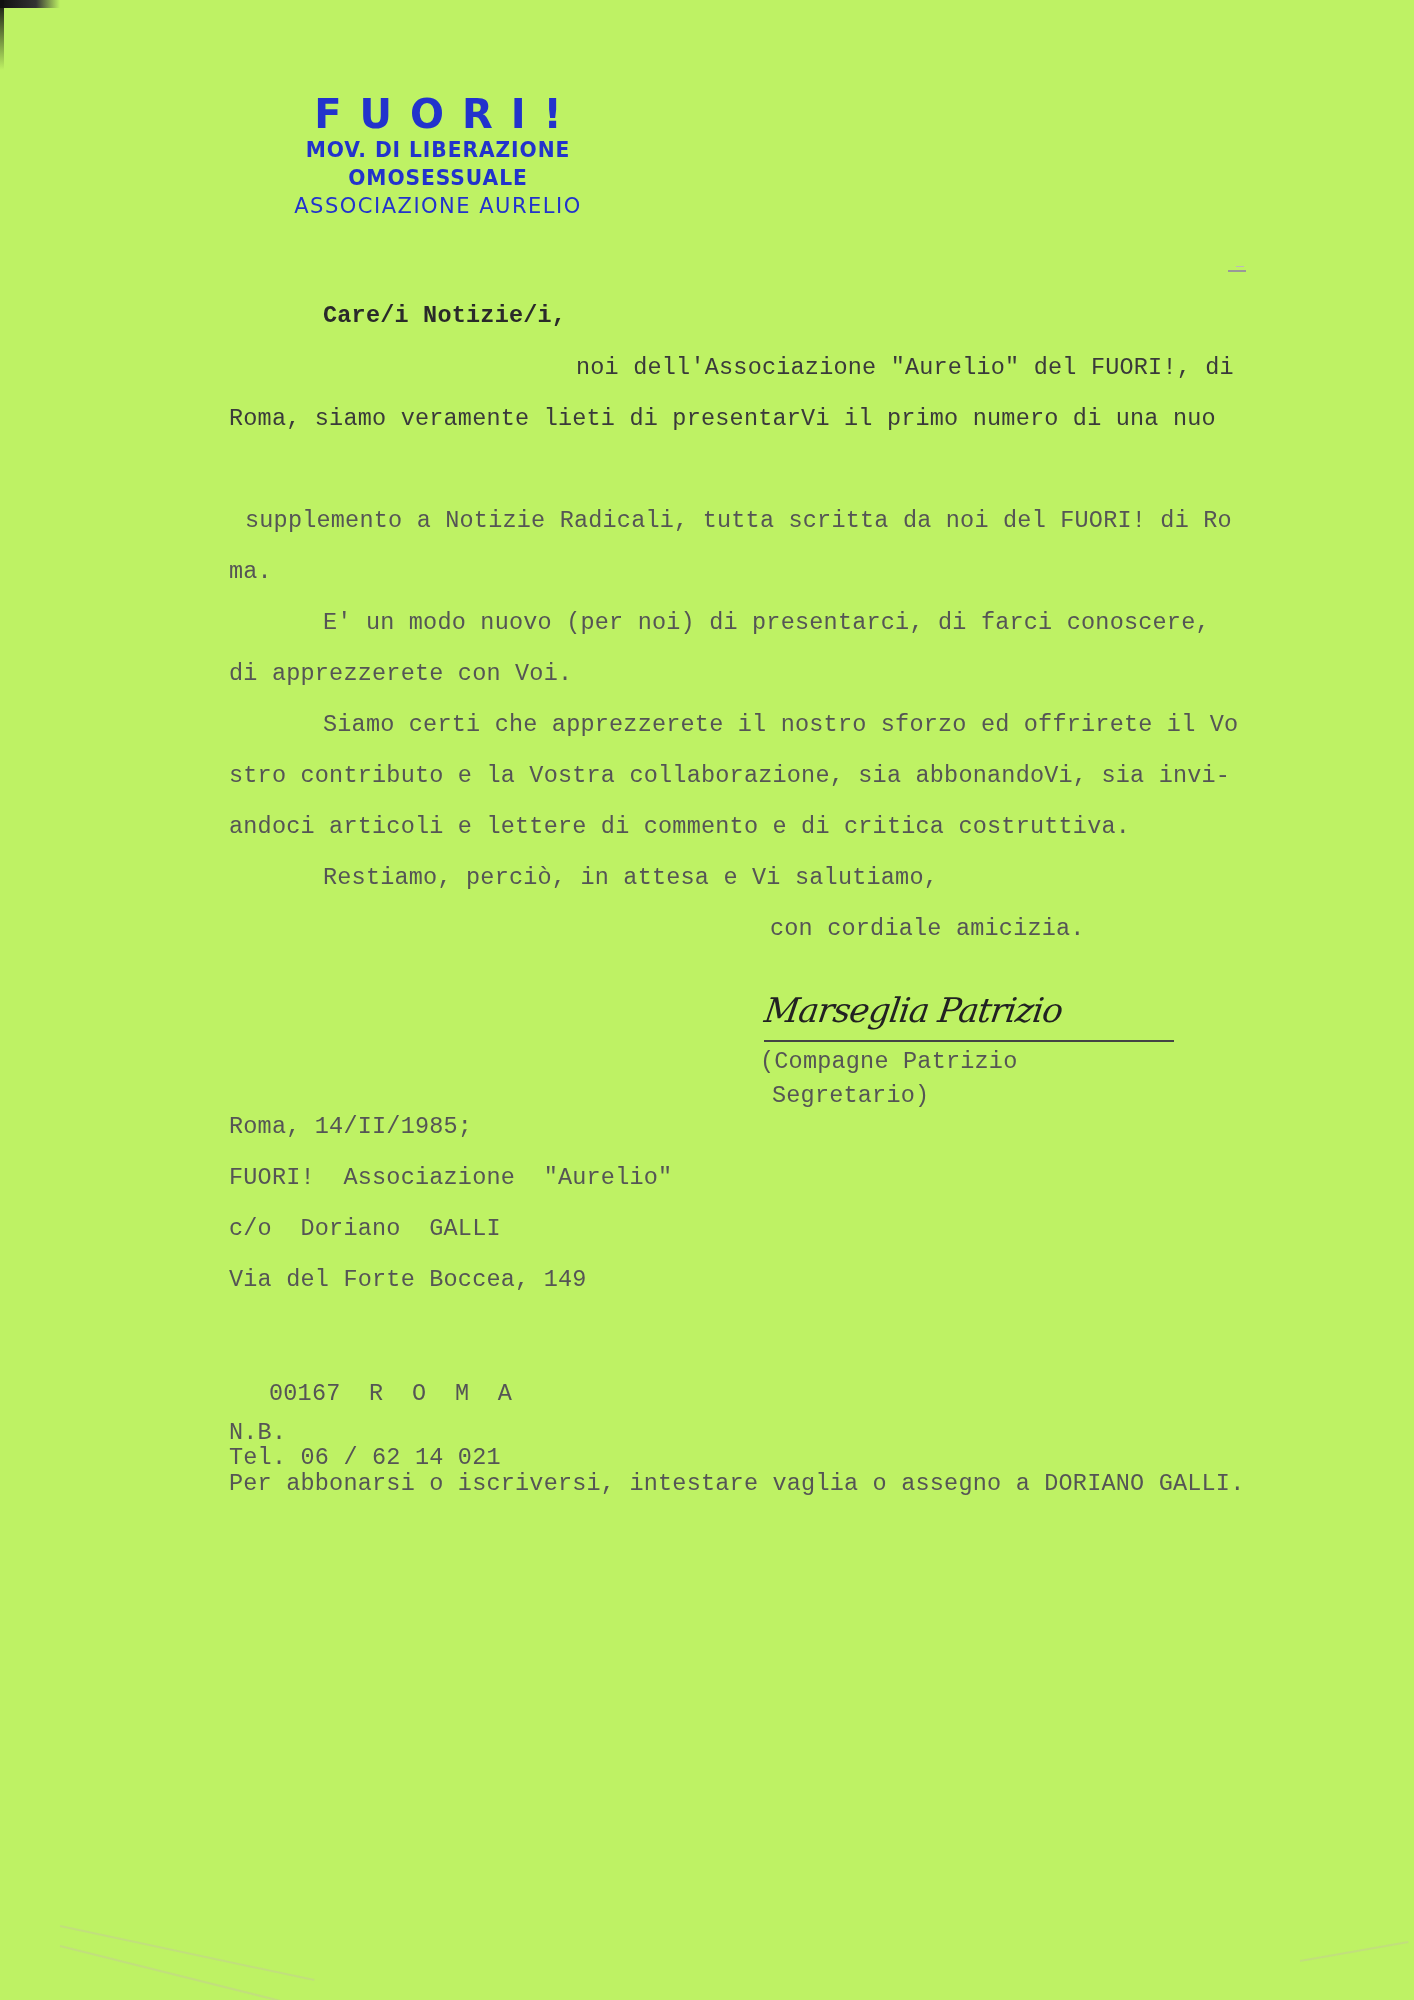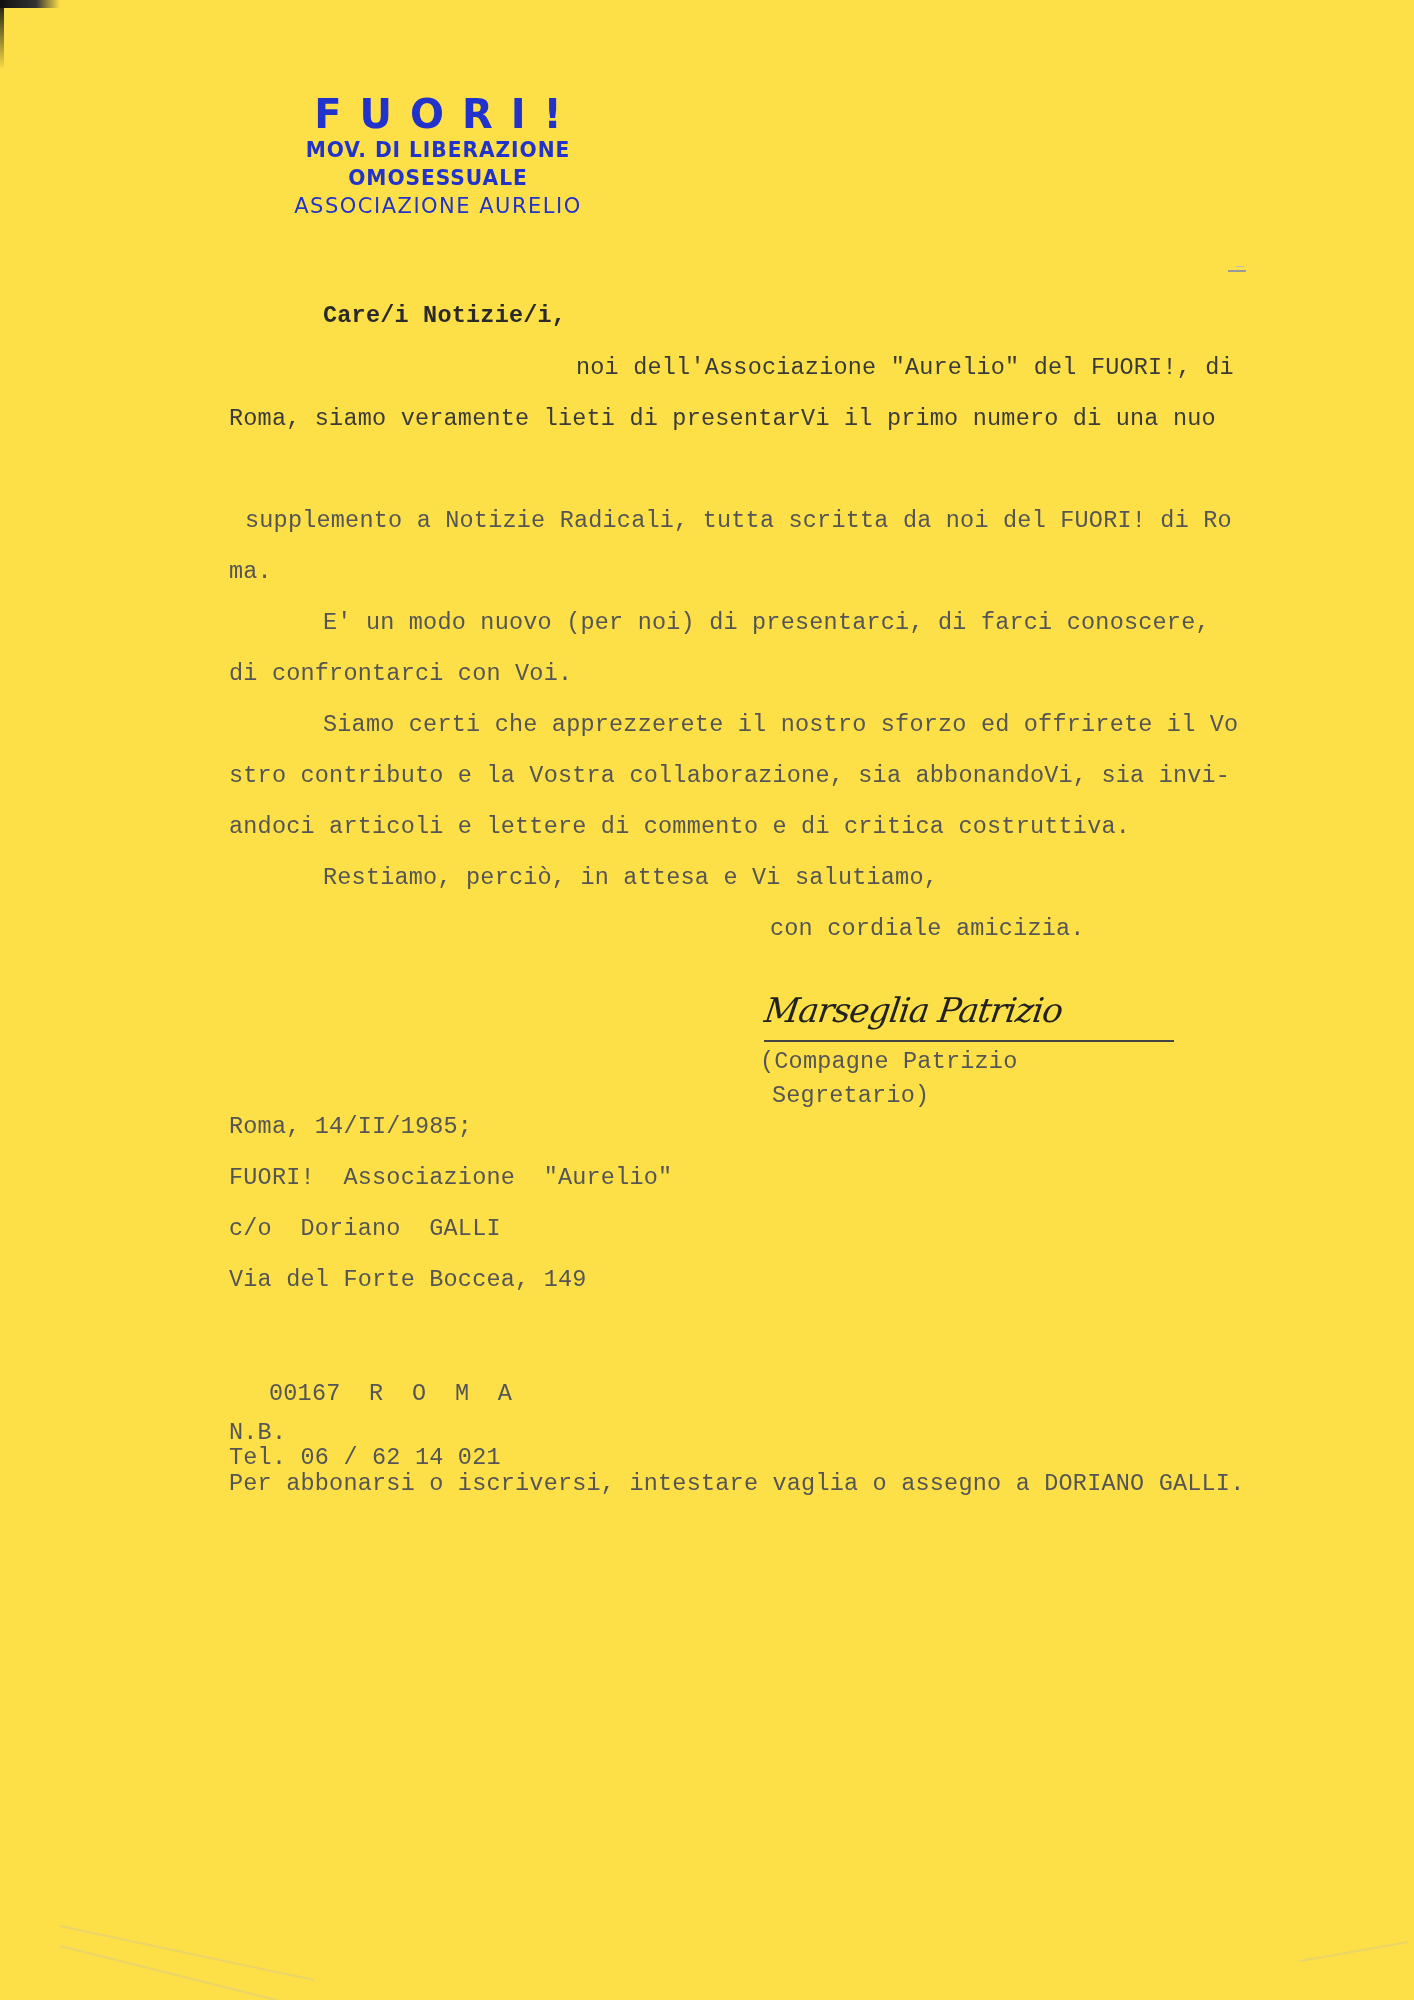--- a/index.html
+++ b/index.html
@@ -11,21 +11,21 @@
     height: 2000px;
     background: #ffffff;
     position: relative;
     overflow: hidden;
   }
   .page {
     position: absolute;
     left: 0; top: 0;
     width: 1414px;
     height: 2000px;
-    background: #fde047;
+    background: #bef264;
   }
   .corner-shadow {
     position: absolute;
     left: 0; top: 0;
     width: 60px; height: 8px;
     background: linear-gradient(90deg, #111 0%, #333 60%, rgba(0,0,0,0) 100%);
   }
   .corner-shadow-v {
     position: absolute;
     left: 0; top: 0;
@@ -133,21 +133,21 @@
   <div class="mark"></div>
 
   <div class="tw bold" style="left:323px; top:302px;">Care/i Notizie/i,</div>
 
   <div class="tw dark" style="left:576px; top:354px;">noi dell'Associazione "Aurelio" del FUORI!, di</div>
   <div class="tw dark" style="left:229px; top:405px;">Roma, siamo veramente lieti di presentarVi il primo numero di una nuo</div>
   <div class="tw" style="left:229px; top:507px;margin-left:16px;">supplemento a Notizie Radicali, tutta scritta da noi del FUORI! di Ro</div>
   <div class="tw" style="left:229px; top:558px;">ma.</div>
 
   <div class="tw" style="left:323px; top:609px;">E' un modo nuovo (per noi) di presentarci, di farci conoscere,</div>
-  <div class="tw" style="left:229px; top:660px;">di confrontarci con Voi.</div>
+  <div class="tw" style="left:229px; top:660px;">di apprezzerete con Voi.</div>
 
   <div class="tw" style="left:323px; top:711px;">Siamo certi che apprezzerete il nostro sforzo ed offrirete il Vo</div>
   <div class="tw" style="left:229px; top:762px;">stro contributo e la Vostra collaborazione, sia abbonandoVi, sia invi-</div>
   <div class="tw" style="left:229px; top:813px;">andoci articoli e lettere di commento e di critica costruttiva.</div>
 
   <div class="tw" style="left:323px; top:864px;">Restiamo, perciò, in attesa e Vi salutiamo,</div>
   <div class="tw" style="left:770px; top:915px;">con cordiale amicizia.</div>
 
   <div class="signature">Marseglia Patrizio</div>
   <div class="sig-line"></div>

